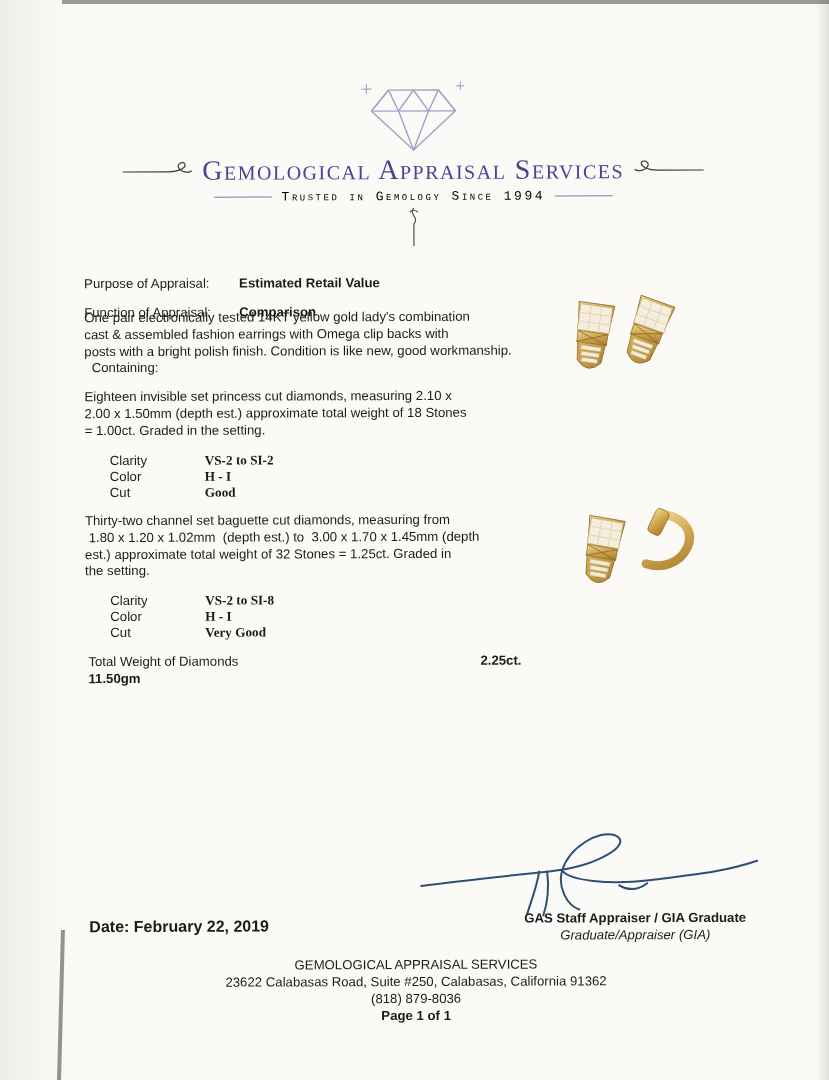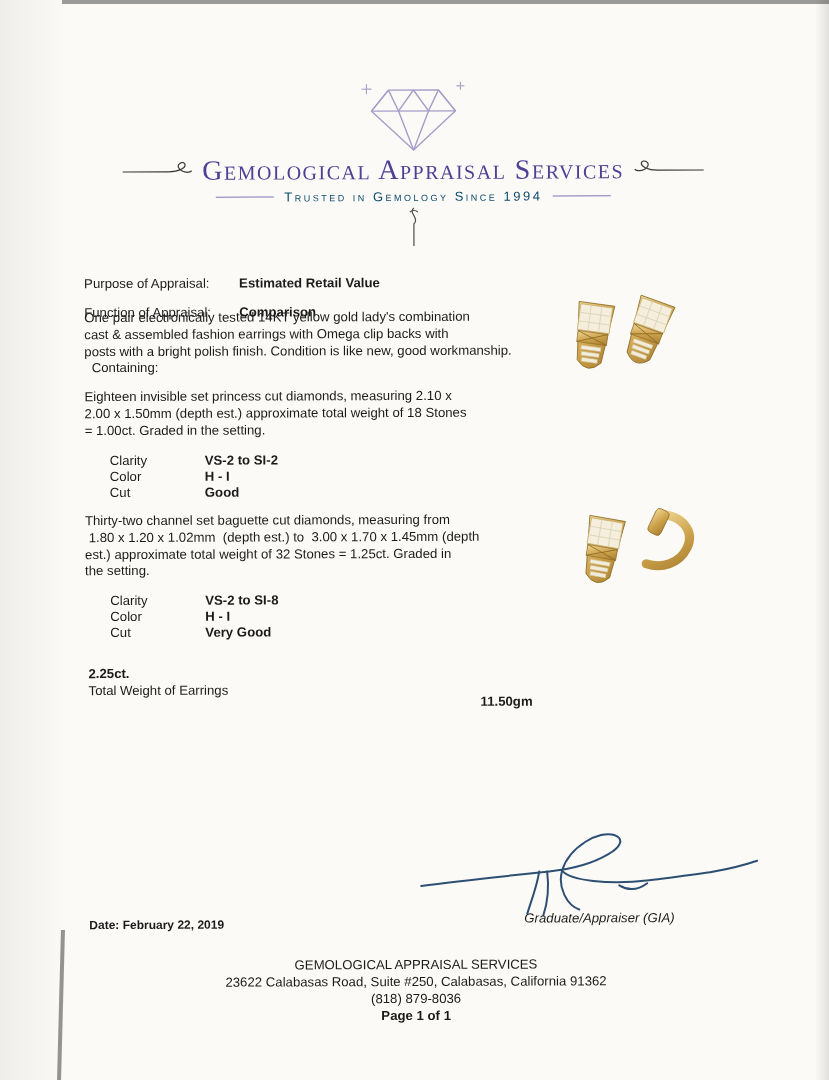--- a/index.html
+++ b/index.html
@@ -29,59 +29,59 @@
   
   .logo-block{position:absolute;top:78px;left:0;right:0;text-align:center;}
   .diamond-logo{display:block;margin:0 auto;}
   .title-row{display:flex;align-items:center;justify-content:center;gap:10px;margin-top:0;}
   .company-name{
     margin:0;font-family:"Liberation Serif", serif;font-variant:small-caps;
     font-weight:500;font-size:28px;letter-spacing:1.5px;color:#4e4094;white-space:nowrap;
   }
   .tagline-row{display:flex;align-items:center;justify-content:center;gap:10px;margin-top:3px;}
   .tagline{
-    font-family:Liberation Sans, sans-serif;font-variant:small-caps;
-    font-size:13px;letter-spacing:2.5px;color:#0c4a6e;white-space:nowrap;text-align:center;
+    font-family:Liberation Mono, monospace;font-variant:small-caps;
+    font-size:13px;letter-spacing:2.5px;color:#000000;white-space:nowrap;text-align:center;
   }
   .tag-line-rule{width:58px;height:1px;background:#4e4094;opacity:.7;}
   .center-ornament{display:block;margin:2px auto 0 auto;}
 
   
   .meta{position:absolute;left:85px;top:262px;font-size:13.2px;line-height:17px;}
   .meta-label{display:inline-block;width:155px;margin-top:12px;}
   .meta-value{font-weight:bold;}
   .para{
     position:absolute;left:85px;width:500px;
     font-size:13.2px;line-height:16.8px;white-space:pre-wrap;
   }
   .desc{top:309px;}
   .item1{top:388px;}
   .item2{top:512px;}
 
   .grade-table{position:absolute;left:110px;font-size:13.2px;line-height:15.8px;}
   .g1{top:452px;} .g2{top:592px;}
   .grade-row{display:flex;}
   .grade-label{width:95px;}
-  .grade-value{font-weight:bold;}
+  .grade-value{font-weight:bold;font-family:Liberation Serif, serif;}
 
   .totals{position:absolute;left:88px;top:653px;font-size:13.2px;line-height:16.5px;}
   .total-row{display:flex;}
   .total-label{width:392px;}
-  .total-value{font-weight:bold;margin-top:12px;}
+  .total-value{font-weight:bold;}
 
   
   .photo1{position:absolute;left:558px;top:288px;}
   .photo2{position:absolute;left:572px;top:498px;}
 
   
   .signature{position:absolute;left:418px;top:826px;}
-  .date-line{position:absolute;left:88px;top:917px;font-size:12px;font-weight:bold;}
+  .date-line{position:absolute;left:88px;top:917px;font-size:16px;font-weight:bold;}
   .appraiser{position:absolute;left:523px;top:910px;font-size:13.2px;line-height:17px;}
   .appraiser-title{font-weight:bold;}
-  .appraiser-subtitle{font-style:italic;}
+  .appraiser-subtitle{font-style:italic;text-align:center;}
 
   
   .footer{position:absolute;left:0;right:0;top:956px;text-align:center;font-size:13.2px;line-height:17px;}
   .footer .page-number{font-weight:bold;}
 </style>
 </head>
 <body>
 
 <div class="sheet">
   <div class="scan-left-strip"></div>
@@ -216,41 +216,42 @@
         <span class="grade-value">H - I</span>
       </div>
       <div class="grade-row">
         <span class="grade-label">Cut</span>
         <span class="grade-value">Very Good</span>
       </div>
     </div>
 
     <div class="totals">
       <div class="total-row">
+        <span class="total-label">Total Weight of Diamonds</span>
         <span class="total-value">2.25ct.</span>
       </div>
       <div class="total-row">
-        <span class="total-label">Total Weight of Earrings</span>
         <span class="total-value">11.50gm</span>
       </div>
     </div>
 
     <svg class="signature" width="345" height="95" viewBox="0 0 345 95">
       <g fill="none" stroke="#2e4f74" stroke-width="2" stroke-linecap="round">
         <path d="M2,60 C40,55 90,50 130,46 C180,41 215,18 196,10 C180,4 150,22 143,45 C138,62 148,80 160,84"></path>
         <path d="M143,45 C150,55 190,60 230,55 C270,50 302,48 338,36"></path>
         <path d="M120,46 C118,60 112,75 108,88"></path>
         <path d="M128,46 C130,62 128,78 124,90"></path>
         <path d="M200,60 C210,66 220,64 228,58"></path>
       </g>
     </svg>
 
     <div class="date-line">Date: February 22, 2019</div>
 
     <div class="appraiser">
+      <div class="appraiser-title">GAS Staff Appraiser / GIA Graduate</div>
       <div class="appraiser-subtitle">Graduate/Appraiser (GIA)</div>
     </div>
 
     <div class="footer">
       <div>GEMOLOGICAL APPRAISAL SERVICES</div>
       <div>23622 Calabasas Road, Suite #250, Calabasas, California 91362</div>
       <div>(818) 879-8036</div>
       <div class="page-number">Page 1 of 1</div>
     </div>
 

